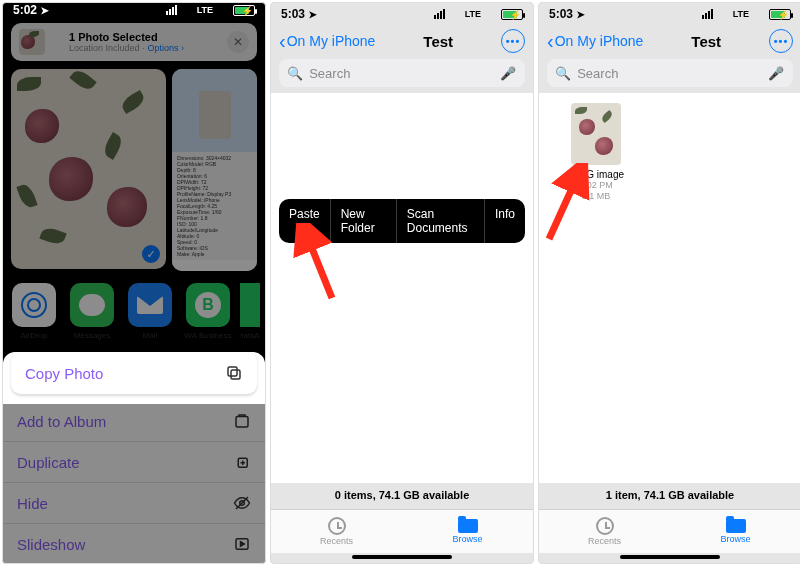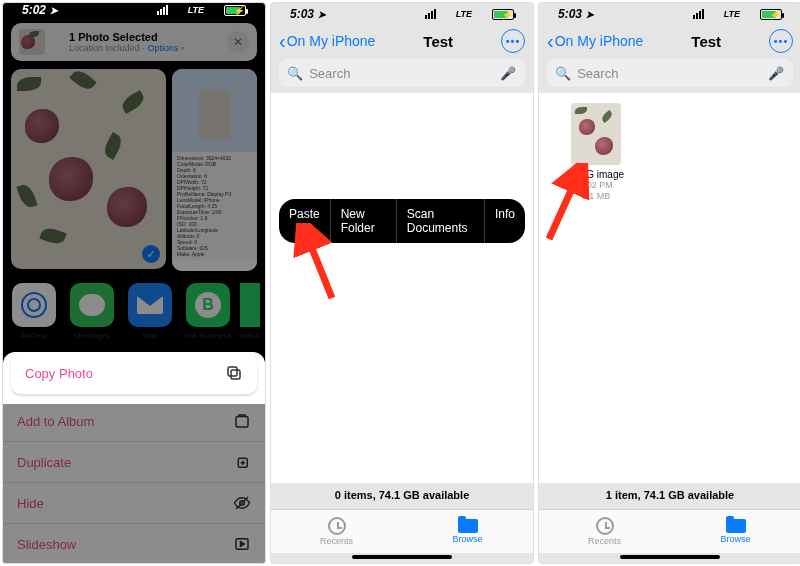--- a/index.html
+++ b/index.html
@@ -23,24 +23,23 @@
     display: flex;
     flex-direction: column;
     flex-shrink: 0;
   }
   
   .statusbar {
     height: 22px;
     display: flex;
     justify-content: space-between;
     align-items: center;
-    padding: 0 19px;
+    padding: 0 10px;
     font-size: 12px;
     font-weight: 600;
-    font-style: italic;
   }
   .statusbar .right { display:flex; align-items:center; gap:18px; }
   .sig { display:flex; gap:1px; align-items:flex-end; }
   .sig span{ width:2px; background:#000; }
   .sig span:nth-child(1){height:4px}
   .sig span:nth-child(2){height:6px}
   .sig span:nth-child(3){height:8px}
   .sig span:nth-child(4){height:10px}
   .lte{ font-size:9px; font-weight:600; margin:0 2px; }
   .batt{ width:22px; height:11px; border:1px solid #000; border-radius:2px; position:relative;}
@@ -89,40 +88,40 @@
   .airdrop .ring::before{content:"";position:absolute;inset:4px;border:2px solid #0a7aff;border-radius:50%;}
   .messages{background:#34c759;}
   .bubble{width:26px;height:22px;background:#fff;border-radius:50%/55%;}
   .mail{background:#1e88ff;}
   .env{width:26px;height:18px;background:#fff;border-radius:2px;position:relative;}
   .env::before{content:"";position:absolute;left:0;right:0;top:0;border-left:13px solid transparent;border-right:13px solid transparent;border-top:10px solid #1e88ff;}
   .wa{background:#25d366;}
   .waico{ width:26px;height:26px;border-radius:50%;background:#fff;color:#25d366;font-weight:700;font-size:16px;display:flex;align-items:center;justify-content:center;}
   .wa2{background:#25d366;}
   .actionlist{ background:#fff; border-radius:12px 12px 0 0; margin-top:2px; position:relative; z-index:30;}
-  .action{ display:flex;align-items:center;justify-content:space-between;padding:12px 14px;border-bottom:0.5px solid #e0e0e0;font-size:13px;color:#ec4899;}
+  .action{ display:flex;align-items:center;justify-content:space-between;padding:12px 14px;border-bottom:0.5px solid #e0e0e0;font-size:15px;color:#8b5cf6;}
   .action.copy{ background:#fff; border-radius:10px; margin:0 8px 6px; box-shadow:0 1px 3px rgba(0,0,0,0.15); position:relative; z-index:40;}
   .actionbelow .action{ padding:11px 14px; }
   .aicon{ width:18px;height:18px; color:#333;}
   
   .flowers{position:absolute;inset:0;}
   .rose{position:absolute;width:34px;height:34px;background:radial-gradient(circle at 40% 40%,#b56d76 0%,#8d4a55 60%,#6b323d 100%);border-radius:50% 45% 50% 45%;}
   .leaf{position:absolute;width:24px;height:14px;background:#5b6b4a;border-radius:60% 0 60% 0;}
   
   .navbar{ display:flex; align-items:center; height:32px; padding:0 8px; font-size:14px; }
   .navback{ color:#0a7aff; display:flex; align-items:center; gap:1px; font-size:14px;}
   .chevron-left{ font-size:20px; line-height:14px; font-weight:300; color:#0a7aff; }
   .navtitle{ flex:1; text-align:center; font-weight:600; color:#000; font-size:15px;}
   .ellipsis{ width:24px;height:24px;border:1.5px solid #0a7aff;border-radius:50%;display:flex;align-items:center;justify-content:center;color:#0a7aff;font-weight:700;letter-spacing:1px;font-size:11px;}
   .searchbar{ margin:2px 8px 6px; height:28px; background:#eeeef0; border-radius:8px; display:flex;align-items:center;padding:0 8px;color:#8a8a8e;font-size:13px;gap:6px;}
   .mic{ margin-left:auto; }
   .filesbody{ flex:1; position:relative; background:#fff; }
   .contextmenu{
     position:absolute; top:106px; left:8px; right:8px;
-    background:#000; color:#fff; border-radius:16px;
+    background:#000; color:#fff; border-radius:10px;
     display:flex; font-size:12px; z-index:10; overflow:hidden;
   }
   .contextmenu .item{ padding:8px 10px; border-right:1px solid #3a3a3a;}
   .contextmenu .item:last-child{border-right:none;}
   .cm-arrow{position:absolute;top:134px;left:30px;width:0;height:0;border-left:7px solid transparent;border-right:7px solid transparent;border-top:8px solid #000;z-index:10;}
   .footerinfo{ text-align:center; font-size:11px; font-weight:600; color:#000; padding:6px 0 8px; }
   .tabbar{ height:44px; border-top:0.5px solid #d0d0d0; display:flex; background:#fafafa;}
   .tab{ flex:1; display:flex; flex-direction:column; align-items:center; justify-content:center; gap:1px; font-size:9px; color:#9a9a9a;}
   .tab.active{ color:#0a7aff; }
   .clockico{width:18px;height:18px;border:2px solid currentColor;border-radius:50%;position:relative;}

